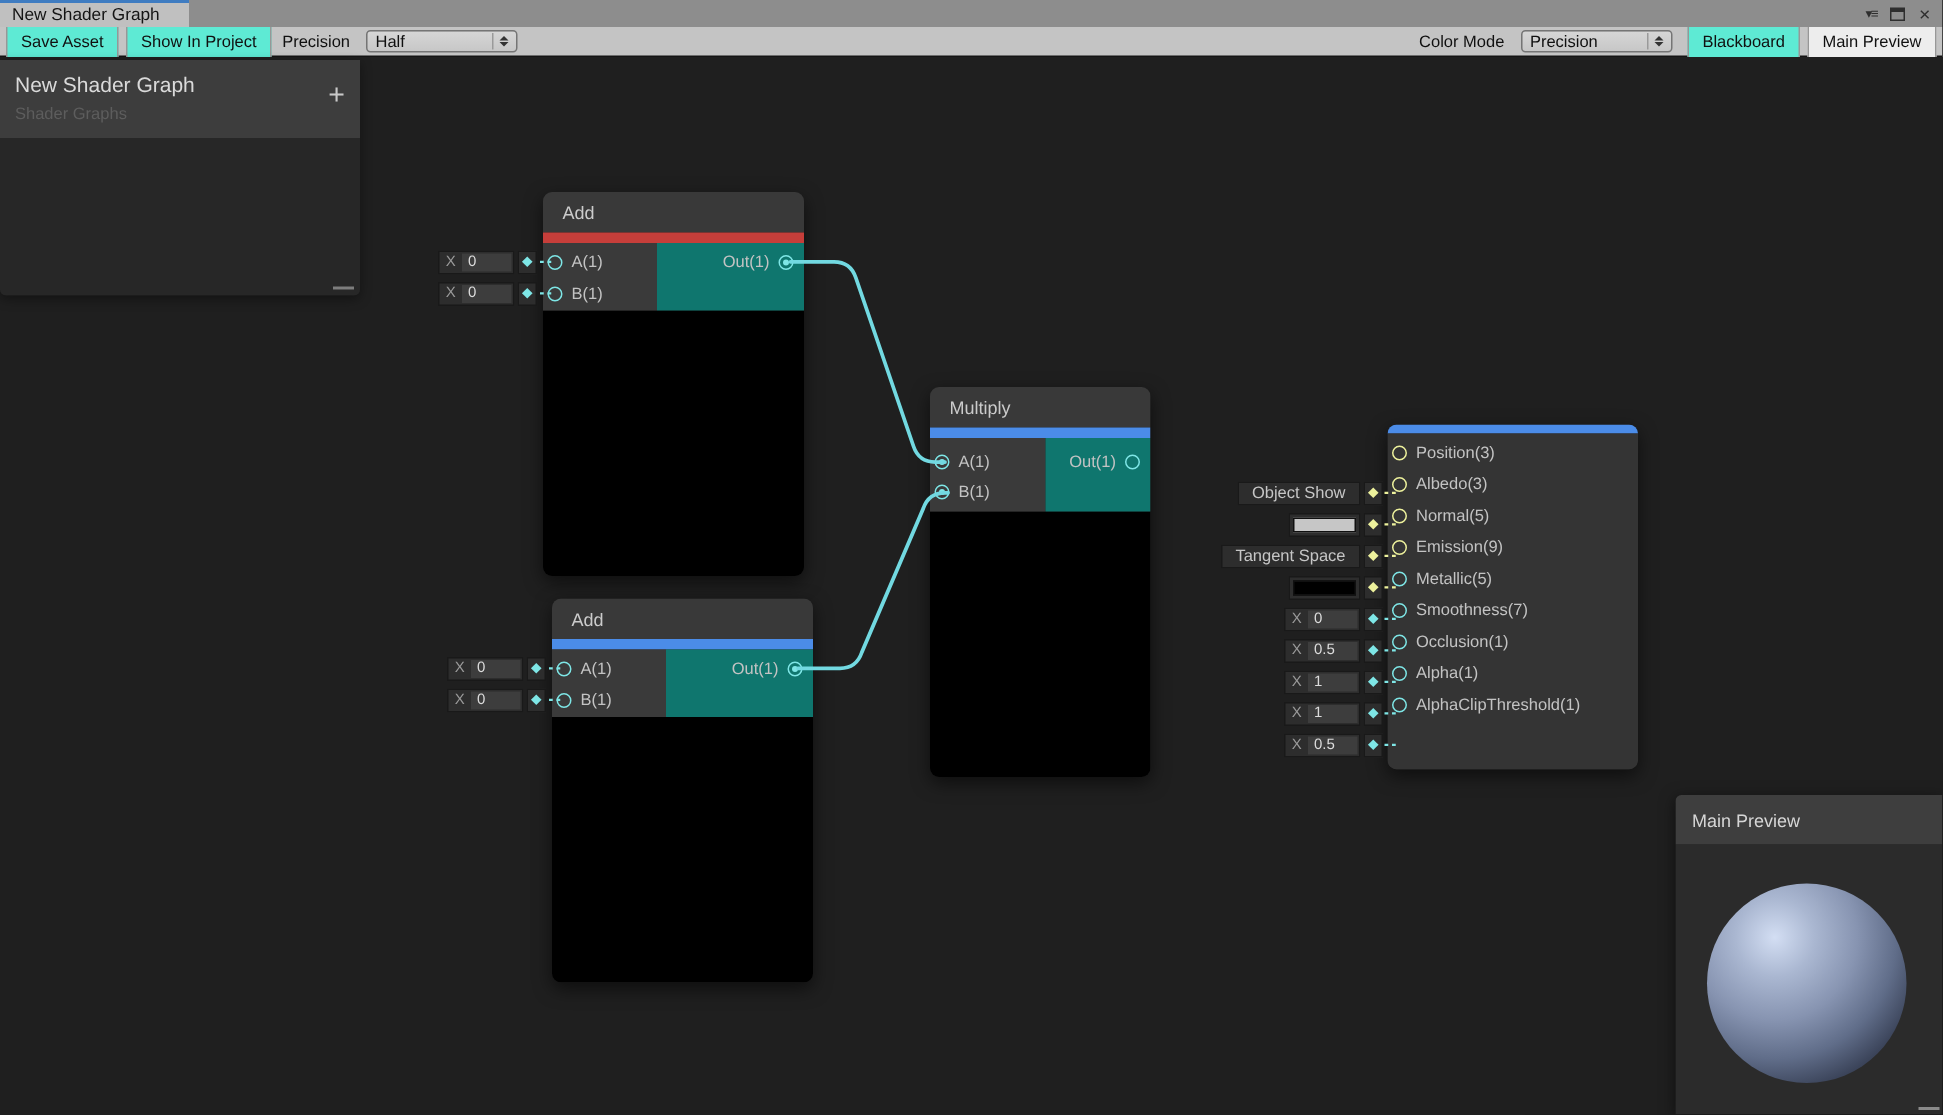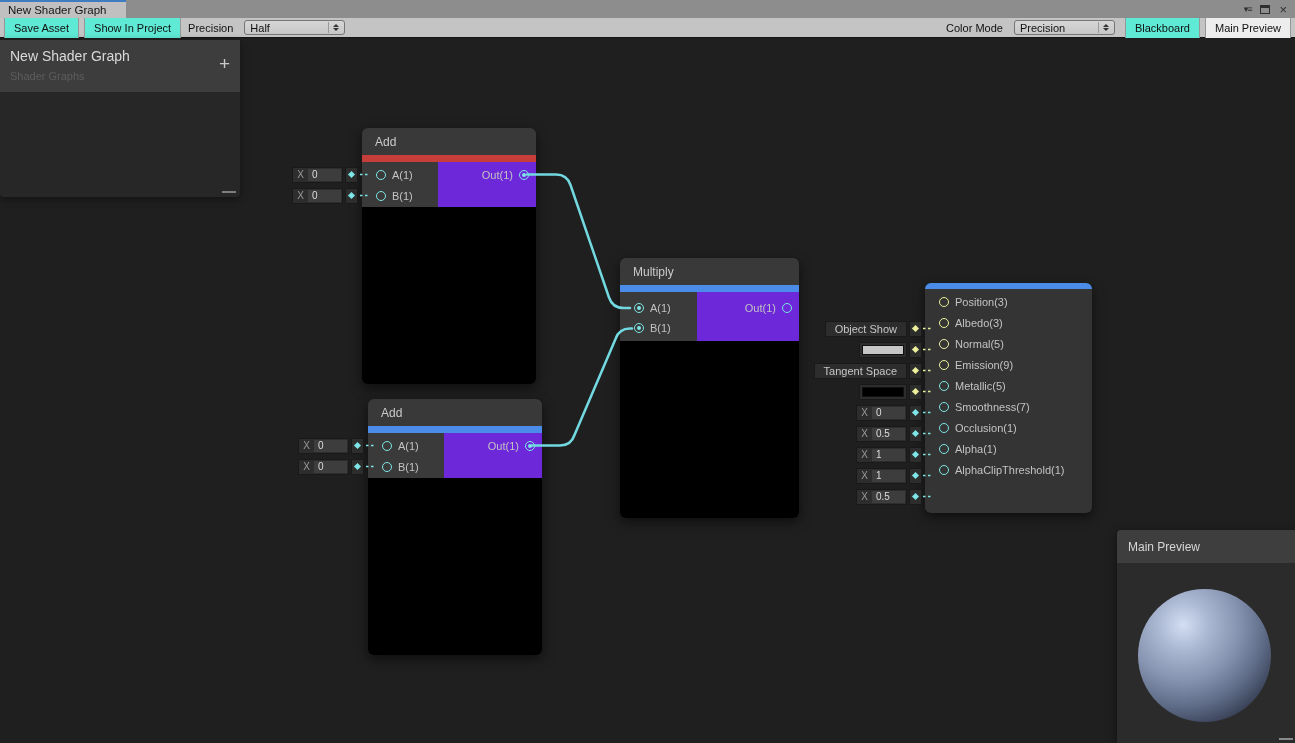--- a/index.html
+++ b/index.html
@@ -63,23 +63,23 @@
   .pv-grip { position:absolute; right:2px; bottom:3px; width:14px; height:2px; background:#8a8a8a; }
 
   
   .node { position:absolute; border-radius:6px; overflow:hidden;
     box-shadow:0 4px 12px rgba(0,0,0,.55); }
   .node-title { background:#393939; color:#cbcbcb; font-size:12px; display:flex;
     align-items:center; padding-left:13px; }
   .node-bar { width:100%; }
   .node-ports { display:flex; }
   .ports-left { background:#3a3a3a; }
-  .ports-right { background:#6d28d9; flex:1; }
+  .ports-right { background:#0f766e; flex:1; }
   .ports-single { background:#343434; width:100%; border-radius:0 0 6px 6px; }
-  .port-row { display:flex; align-items:center; gap:6px; padding-left:14px; }
+  .port-row { display:flex; align-items:center; gap:6px; padding-left:3px; }
   .port-row.out { justify-content:flex-end; padding-right:7px; padding-left:0; }
   .port-label { font-size:11px; color:#c3c3c3; white-space:nowrap; }
   .port { position:relative; width:10px; height:10px; border-radius:50%; flex:0 0 auto; }
   .port i { position:absolute; left:50%; top:50%; width:4px; height:4px; margin:-2px 0 0 -2px;
     border-radius:50%; }
   .node-preview { background:#000; }
 
   
   .ext-widget { position:absolute; height:16px; display:flex; align-items:center; }
   .wbox { height:16px; background:#2d2d2d; border:1px solid #191919; display:flex; align-items:center; }
@@ -177,21 +177,21 @@
     </div>
     <div class="ext-widget" style="left:292px;top:187.5px">
       <div class="wbox">
                <span class="wlabel">X</span>
                <span class="wvalue">0</span>
       </div>
         <span class="wstub">
           <span class="diamond" style="background:#7ee6e6"></span>
       </span>
     </div>
-    <div class="node" style="left:620px;top:258px;width:179px">
+    <div class="node" style="left:620px;top:258px;width:147px">
     <div class="node-title" style="height:27px">Multiply</div>
     <div class="node-bar" style="height:7px;background:#4b8ce8"></div>
     <div class="node-ports" style="height:49px">
          <div class="ports-left" style="width:77px;padding-top:6px">
           <div class="port-row" style="height:20px">
             <span class="port" style="border:1.5px solid #7ee6e6">
               <i style="background:#7ee6e6"></i>
             </span>
             <span class="port-label">A(1)</span>
           </div>

